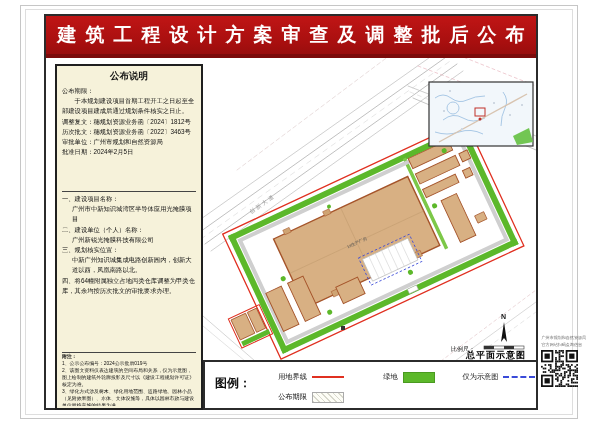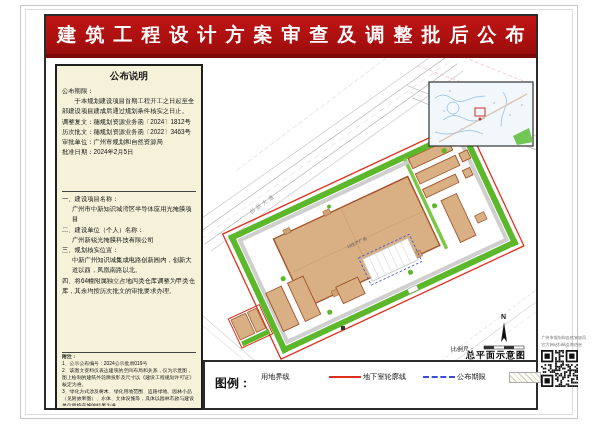--- a/index.html
+++ b/index.html
@@ -32,21 +32,21 @@
   .bldglbl{font-size:4.2px;fill:#555;}
   .nlbl{font-size:7px;fill:#111;font-weight:bold;}
   .sclbl{font-size:6px;fill:#111;}
   .cap{font-size:9px;fill:#000;font-weight:bold;letter-spacing:1px;}
   
   .legend{position:absolute;left:203px;top:360px;width:335px;height:50px;box-sizing:border-box;
           background:#fff;border:2px solid #2b2b2b;}
   .legend .lg-title{position:absolute;left:10px;top:13px;font-size:12px;font-weight:bold;color:#111;}
   .lg-grid{position:absolute;left:56px;top:7px;display:grid;grid-template-columns:100px 92px 84px;
            grid-auto-rows:16px;row-gap:4px;column-gap:2px;}
-  .lg-item{display:flex;align-items:center;justify-content:space-between;gap:5px;}
+  .lg-item{display:flex;align-items:center;justify-content:center;gap:5px;}
   .lg-item span{font-size:7.2px;color:#111;white-space:nowrap;}
   .sw-line-red{width:32px;height:0;border-top:2px solid #e03020;}
   .sw-rect-tan{width:32px;height:11px;background:#d9b488;border:1px solid #9a9a7a;box-sizing:border-box;}
   .sw-rect-green{width:32px;height:11px;background:#5cb82a;border:1px solid #4a9a20;box-sizing:border-box;}
   .sw-line-blue{width:32px;height:0;border-top:2px dashed #3a4ad8;}
   .sw-line-gray{width:32px;height:0;border-top:2px solid #8a8a8a;}
   .sw-rect-hatch{width:32px;height:11px;box-sizing:border-box;border:1px solid #aaa;
       background:repeating-linear-gradient(45deg,#d8d8cc 0 1px,#fdfdf6 1px 4px);}
   
   .qrblock{position:absolute;left:540px;top:335px;width:39px;text-align:center;}
@@ -221,21 +221,25 @@
   </svg>
 
   <div class="legend">
     <span class="lg-title">图例：</span>
     <div class="lg-grid">
       <div class="lg-item">
         <span>用地界线</span>
         <i class="sw-line-red"></i>
       </div>
       <div class="lg-item">
-        <span>地下室轮廓线</span>
+        <span>绿地</span>
+        <i class="sw-rect-green"></i>
+      </div>
+      <div class="lg-item">
+        <span>仅为示意图</span>
         <i class="sw-line-blue"></i>
       </div>
       <div class="lg-item">
         <span>公布期限</span>
         <i class="sw-rect-hatch"></i>
       </div>
     </div>
   </div>
 
   <div class="qrblock">

